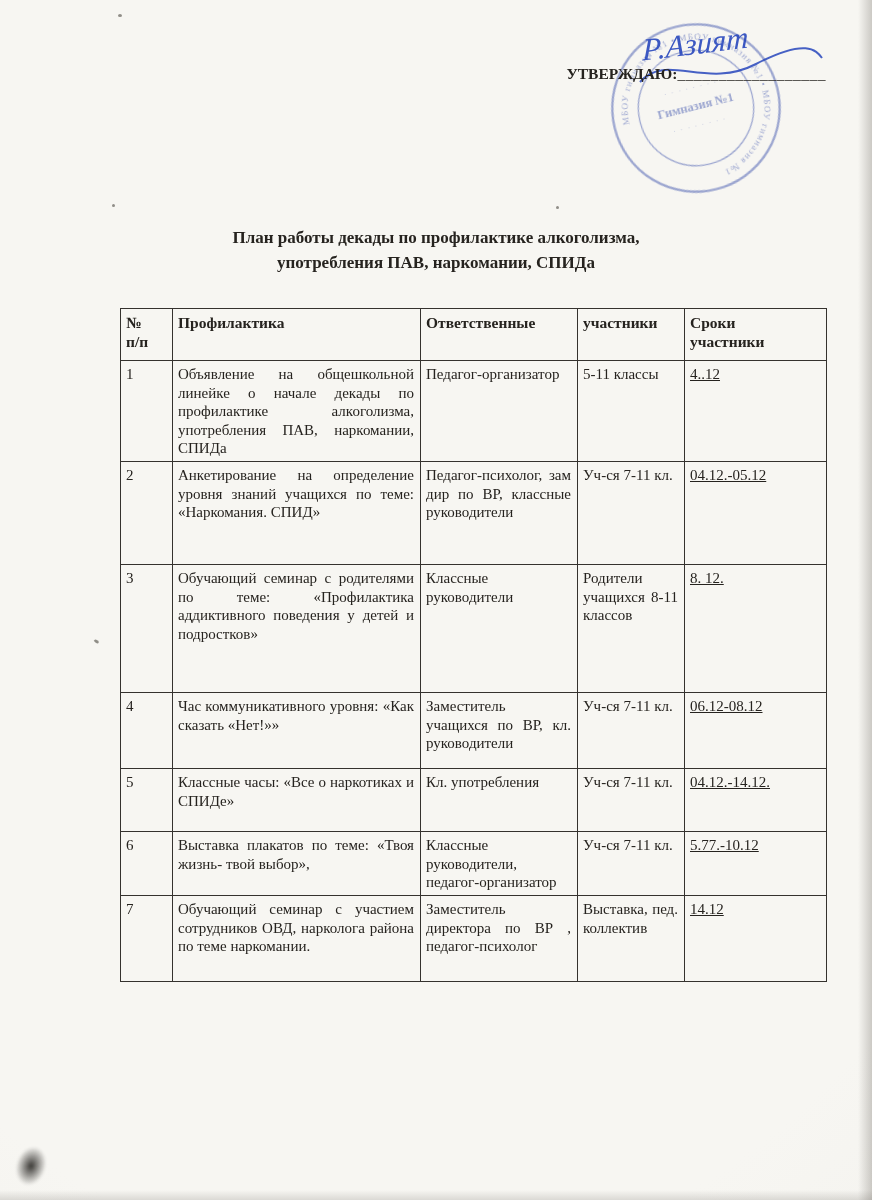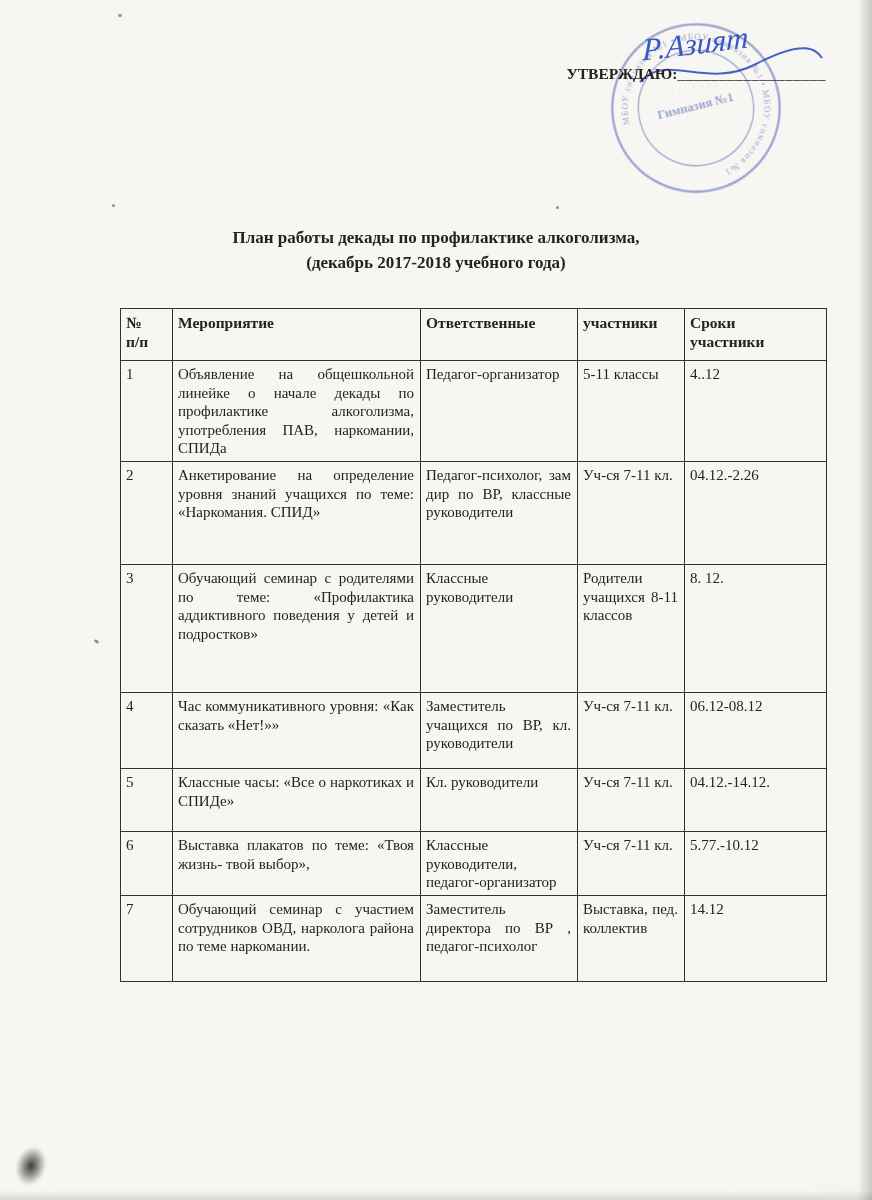--- a/index.html
+++ b/index.html
@@ -51,21 +51,21 @@
 
   
   table.plan{position:absolute;left:120px;top:308px;width:706px;border-collapse:collapse;
     font-size:15px;line-height:1.24;table-layout:fixed;}
   table.plan th,table.plan td{border:1px solid #35322e;vertical-align:top;
     padding:4px 6px 3px 5px;overflow:hidden;}
   table.plan th{font-weight:bold;text-align:left;font-size:15.5px;}
   .pre{white-space:pre-line;}
   .c-event,.c-resp,.c-part{text-align:justify;}
   .c-num{padding-left:6px;}
-  .c-dates{padding-left:7px;}
+  .c-dates{padding-left:7px;text-decoration:underline;}
   .tr-h{height:52px;}
   .tr-1{height:100px;}
   .tr-2{height:103px;}
   .tr-3{height:128px;}
   .tr-4{height:76px;}
   .tr-5{height:63px;}
   .tr-6{height:64px;}
   .tr-7{height:86px;}
 </style>
 </head>
@@ -93,73 +93,73 @@
   </svg>
 
   <div class="approve">
     <div>
       <b>УТВЕРЖДАЮ:</b><span class="uline">__________________</span>
     </div>
   </div>
 
   <div class="title">
     <div>План работы декады по профилактике алкоголизма,</div>
-    <div>(декабрь 2017-2018 учебного года)</div>
+    <div>употребления ПАВ, наркомании, СПИДа</div>
   </div>
 
   <table class="plan">
     <colgroup>
       <col style="width:52px">
         <col style="width:248px">
         <col style="width:157px">
         <col style="width:107px">
         <col style="width:142px">
     </colgroup>
     <tbody>
         <tr class="tr-h">
       <th class="pre">№
 п/п</th>
-      <th>Мероприятие</th>
+      <th>Профилактика</th>
       <th>Ответственные</th>
       <th>участники</th>
       <th class="pre">Сроки
 участники</th>
     </tr>
     <tr class="tr-1">
       <td class="c-num">1</td>
       <td class="c-event">Объявление на общешкольной линейке о начале декады по профилактике алкоголизма, употребления ПАВ, наркомании, СПИДа</td>
       <td class="c-resp">Педагог-организатор</td>
       <td class="c-part">5-11 классы</td>
       <td class="c-dates">4..12</td>
     </tr>
     <tr class="tr-2">
       <td class="c-num">2</td>
       <td class="c-event">Анкетирование на определение уровня знаний учащихся по теме: «Наркомания. СПИД»</td>
       <td class="c-resp">Педагог-психолог, зам дир по ВР, классные руководители</td>
       <td class="c-part">Уч-ся 7-11 кл.</td>
-      <td class="c-dates">04.12.-2.26</td>
+      <td class="c-dates">04.12.-05.12</td>
     </tr>
     <tr class="tr-3">
       <td class="c-num">3</td>
       <td class="c-event">Обучающий семинар с родителями по теме: «Профилактика аддиктивного поведения у детей и подростков»</td>
       <td class="c-resp">Классные руководители</td>
       <td class="c-part">Родители учащихся 8-11 классов</td>
       <td class="c-dates">8. 12.</td>
     </tr>
     <tr class="tr-4">
       <td class="c-num">4</td>
       <td class="c-event">Час коммуникативного уровня: «Как сказать «Нет!»»</td>
       <td class="c-resp">Заместитель учащихся по ВР, кл. руководители</td>
       <td class="c-part">Уч-ся 7-11 кл.</td>
       <td class="c-dates">06.12-08.12</td>
     </tr>
     <tr class="tr-5">
       <td class="c-num">5</td>
       <td class="c-event">Классные часы: «Все о наркотиках и СПИДе»</td>
-      <td class="c-resp">Кл. руководители</td>
+      <td class="c-resp">Кл. употребления</td>
       <td class="c-part">Уч-ся 7-11 кл.</td>
       <td class="c-dates">04.12.-14.12.</td>
     </tr>
     <tr class="tr-6">
       <td class="c-num">6</td>
       <td class="c-event">Выставка плакатов по теме: «Твоя жизнь- твой выбор»,</td>
       <td class="c-resp">Классные руководители, педагог-организатор</td>
       <td class="c-part">Уч-ся 7-11 кл.</td>
       <td class="c-dates">5.77.-10.12</td>
     </tr>

